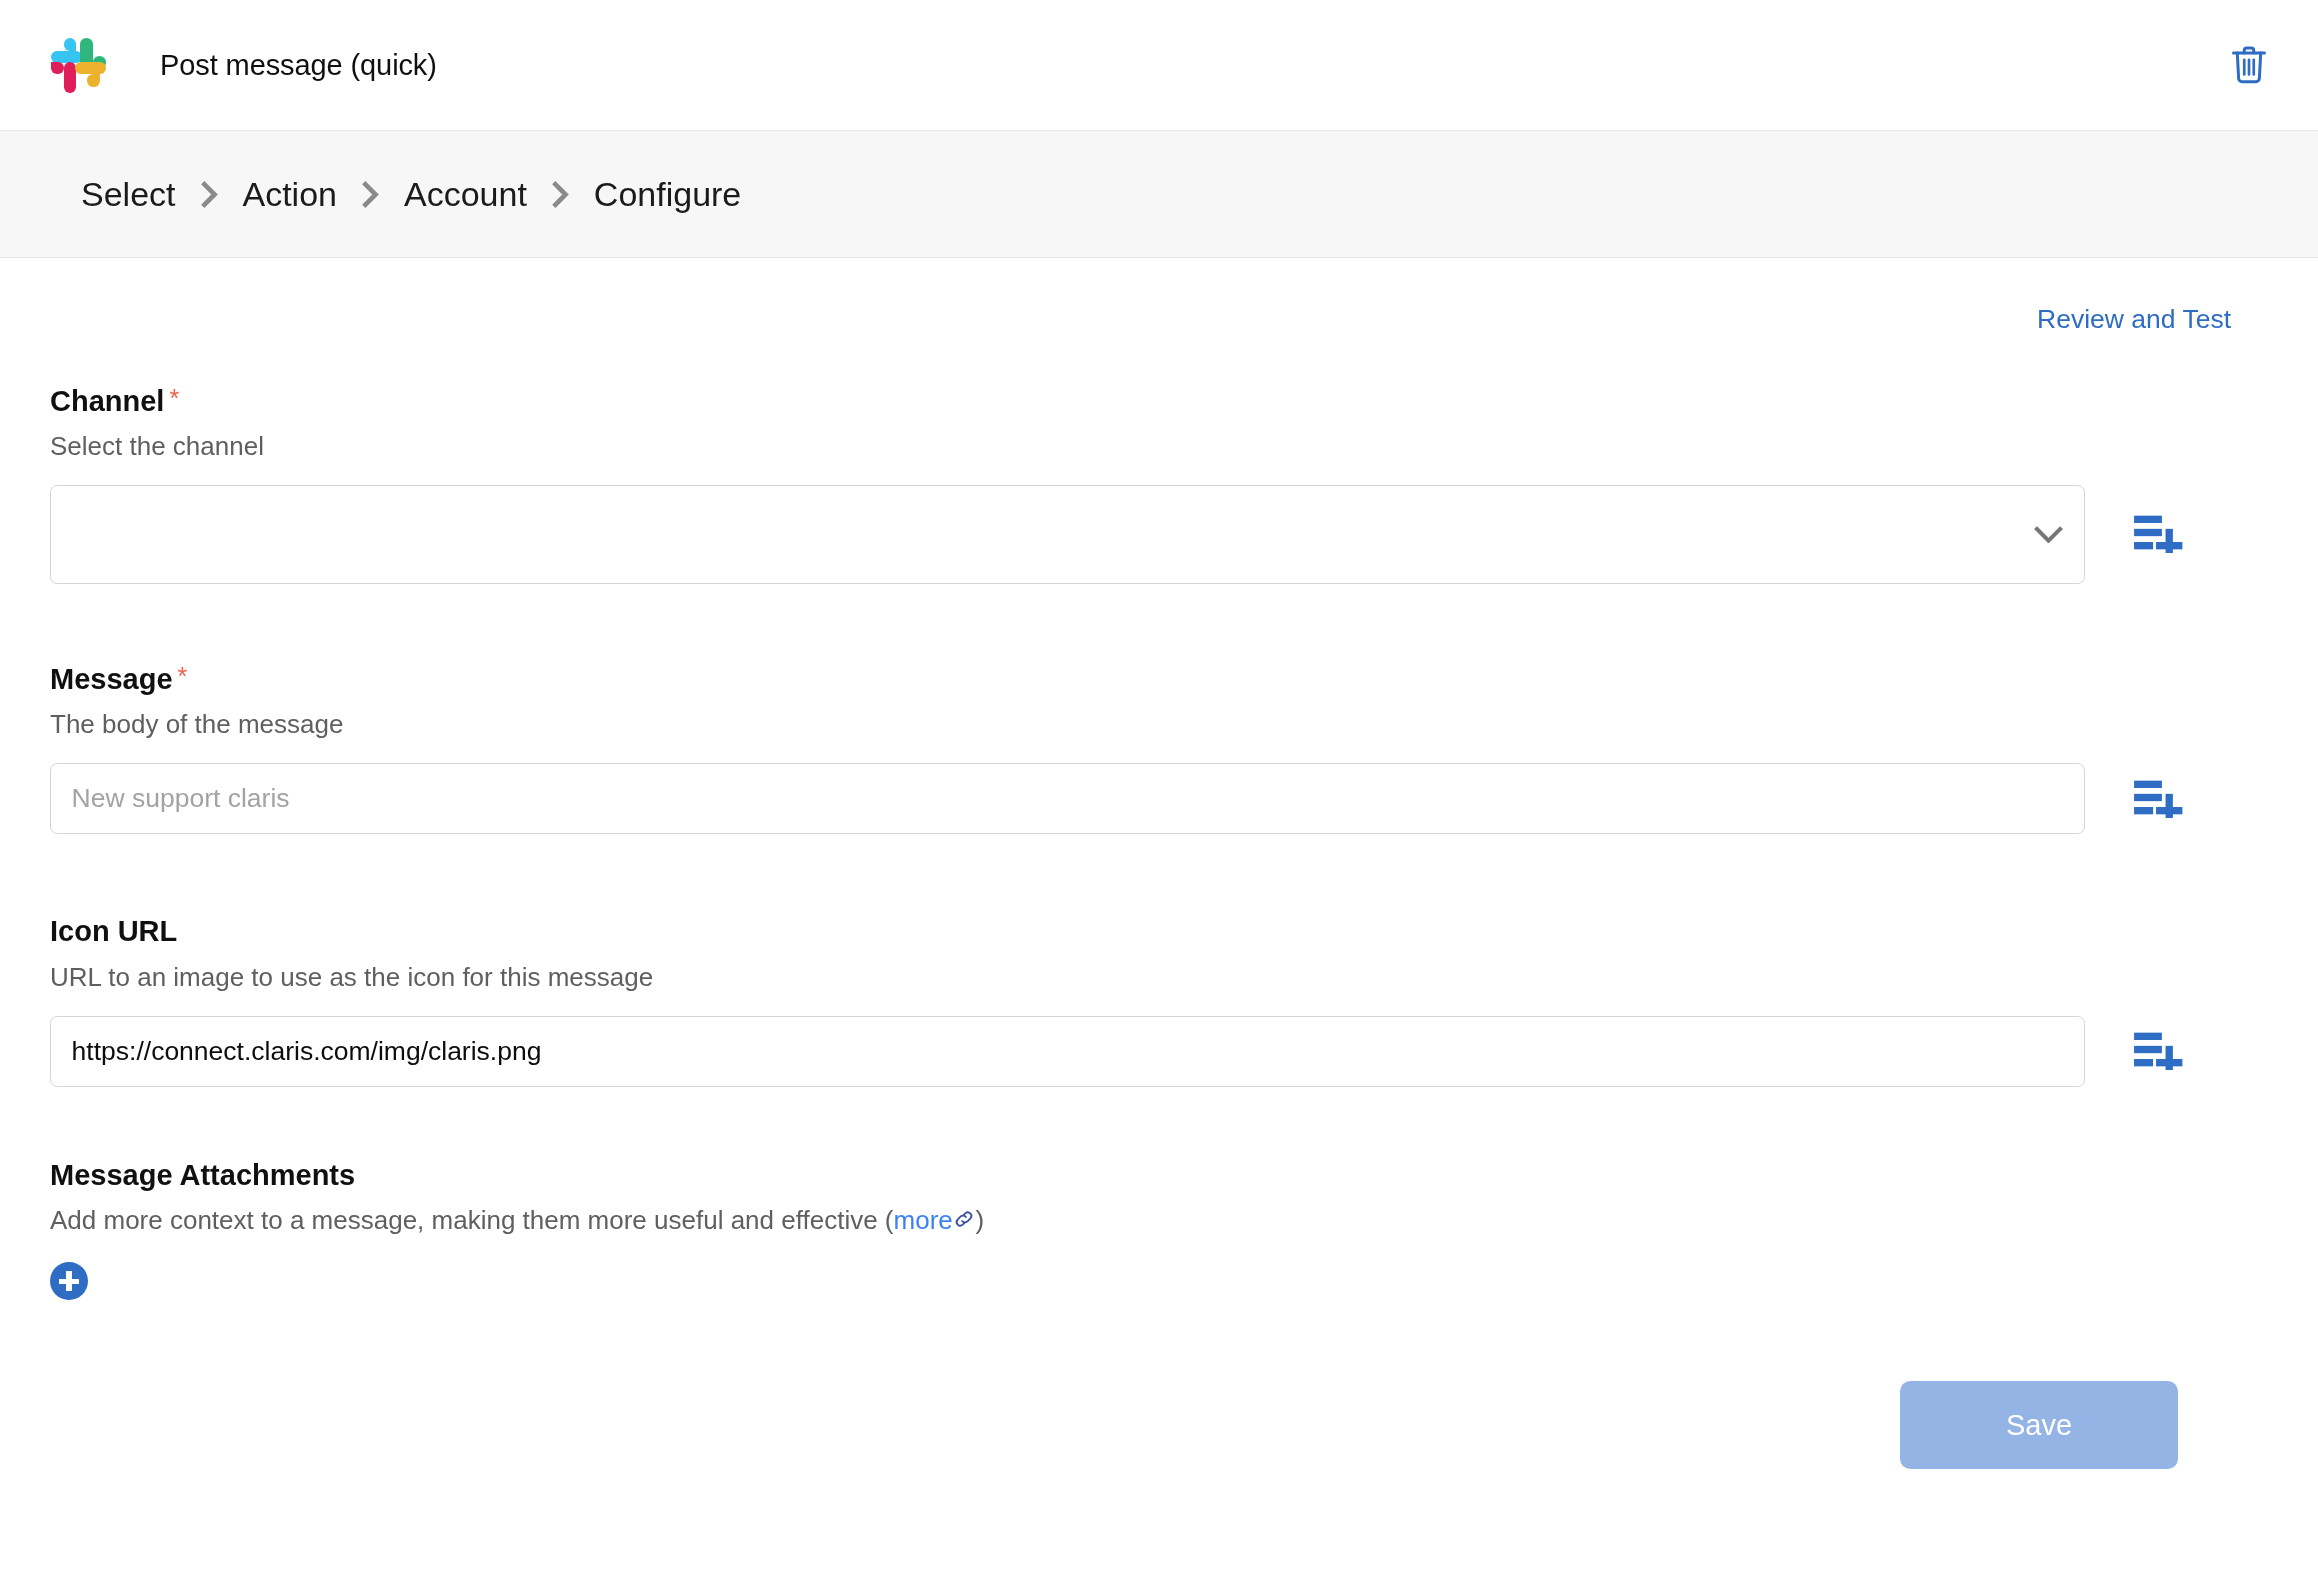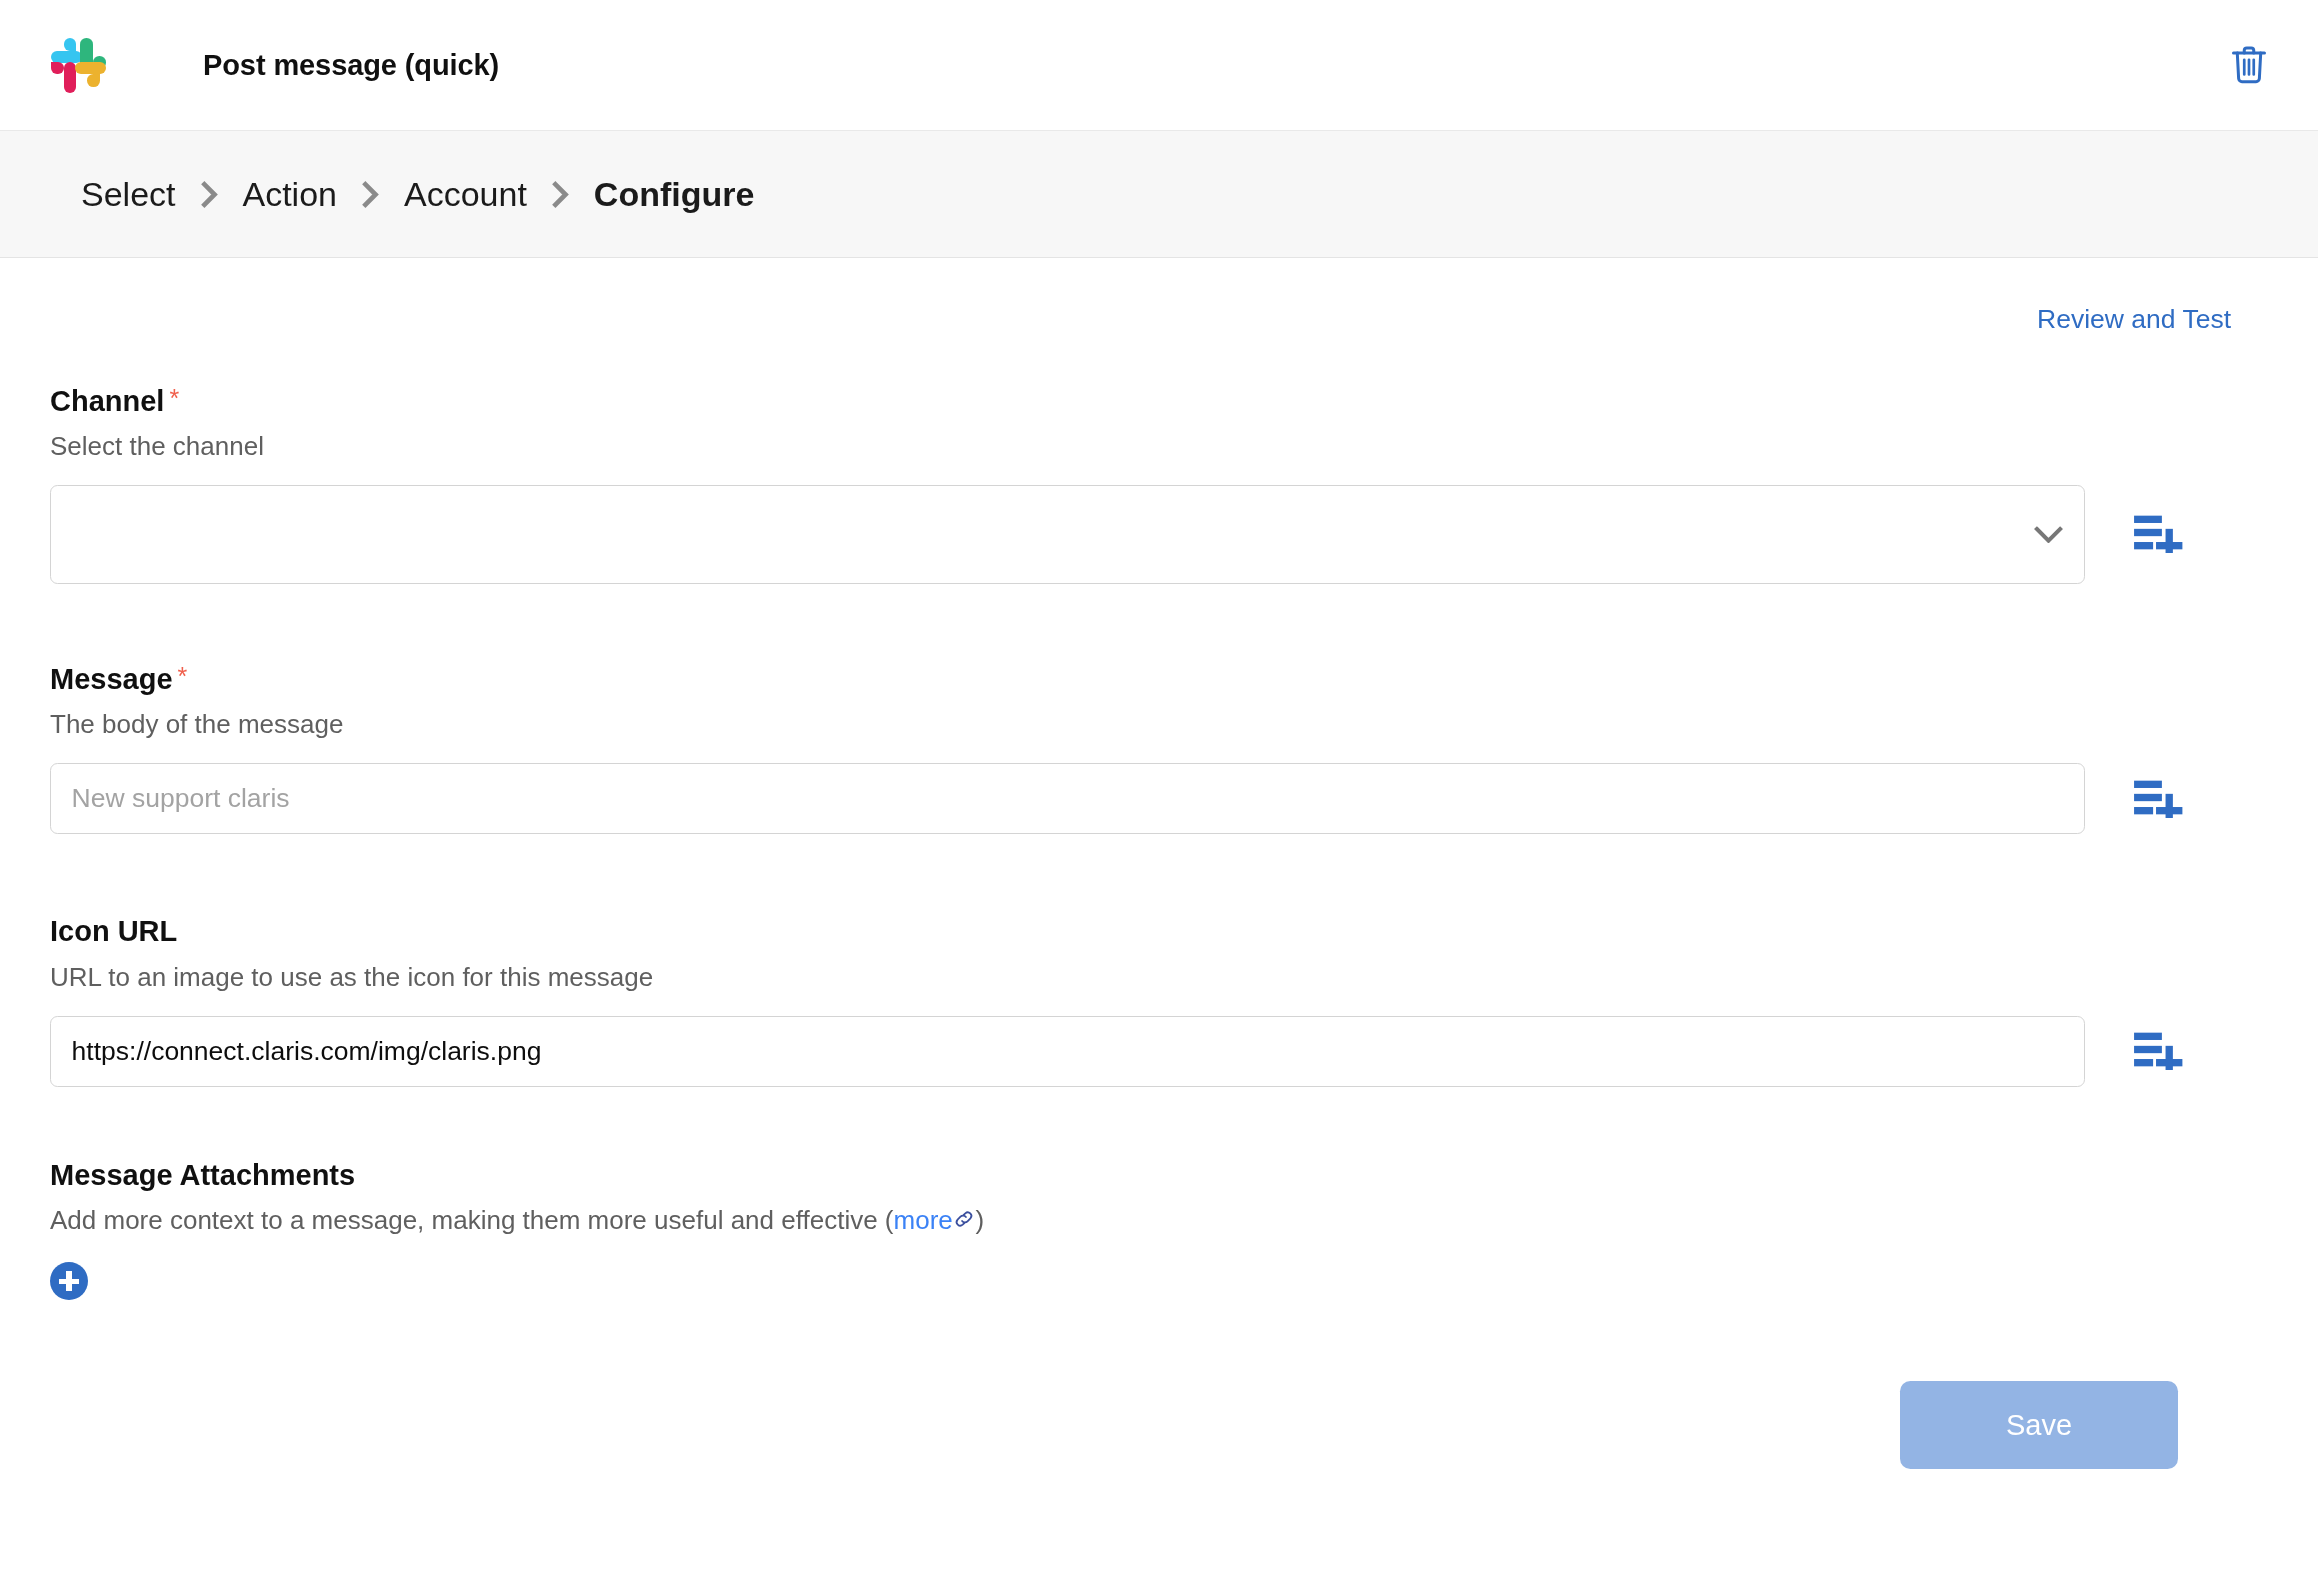--- a/index.html
+++ b/index.html
@@ -45,23 +45,23 @@
   .sl-b2 { width: 31px; height: 12.5px; border-radius: 6.3px; background: #36C5F0; left: 0px; top: 12.5px; }
   
   .sl-r1 { width: 12.5px; height: 31px; border-radius: 6.3px; background: #E01E5A; left: 12.5px; top: 23.5px; }
   .sl-r2 { width: 12.5px; height: 12.5px; border-radius: 0 6.3px 6.3px 6.3px; background: #E01E5A; left: 0px; top: 23.5px; }
   
   .sl-y1 { width: 31px; height: 12.5px; border-radius: 6.3px; background: #ECB22E; left: 23.5px; top: 23.5px; }
   .sl-y2 { width: 12.5px; height: 12.5px; border-radius: 6.3px 0 6.3px 6.3px; background: #ECB22E; left: 36px; top: 36px; }
 
   .header-title {
     font-size: 29px;
-    font-weight: bold;
+    font-weight: normal;
     color: #101010;
-    margin-left: 98px;
+    margin-left: 55px;
     letter-spacing: -0.1px;
     text-align: center;
   }
   .header-spacer { flex: 1 1 auto; }
 
   .trash-btn {
     width: 47px;
     height: 47px;
     display: flex;
     align-items: center;
@@ -78,21 +78,21 @@
     display: flex;
     align-items: center;
     padding-left: 81px;
   }
   .crumb {
     font-size: 34px;
     color: #1b1b1b;
     cursor: pointer;
     white-space: nowrap;
   }
-  .crumb.is-current { cursor: default; font-weight: bold; }
+  .crumb.is-current { cursor: default; }
   .crumb-sep {
     margin: 0 24px;
     display: inline-flex;
     align-items: center;
   }
 
   
   .content {
     padding: 0 51px 0 50px;
     position: relative;

